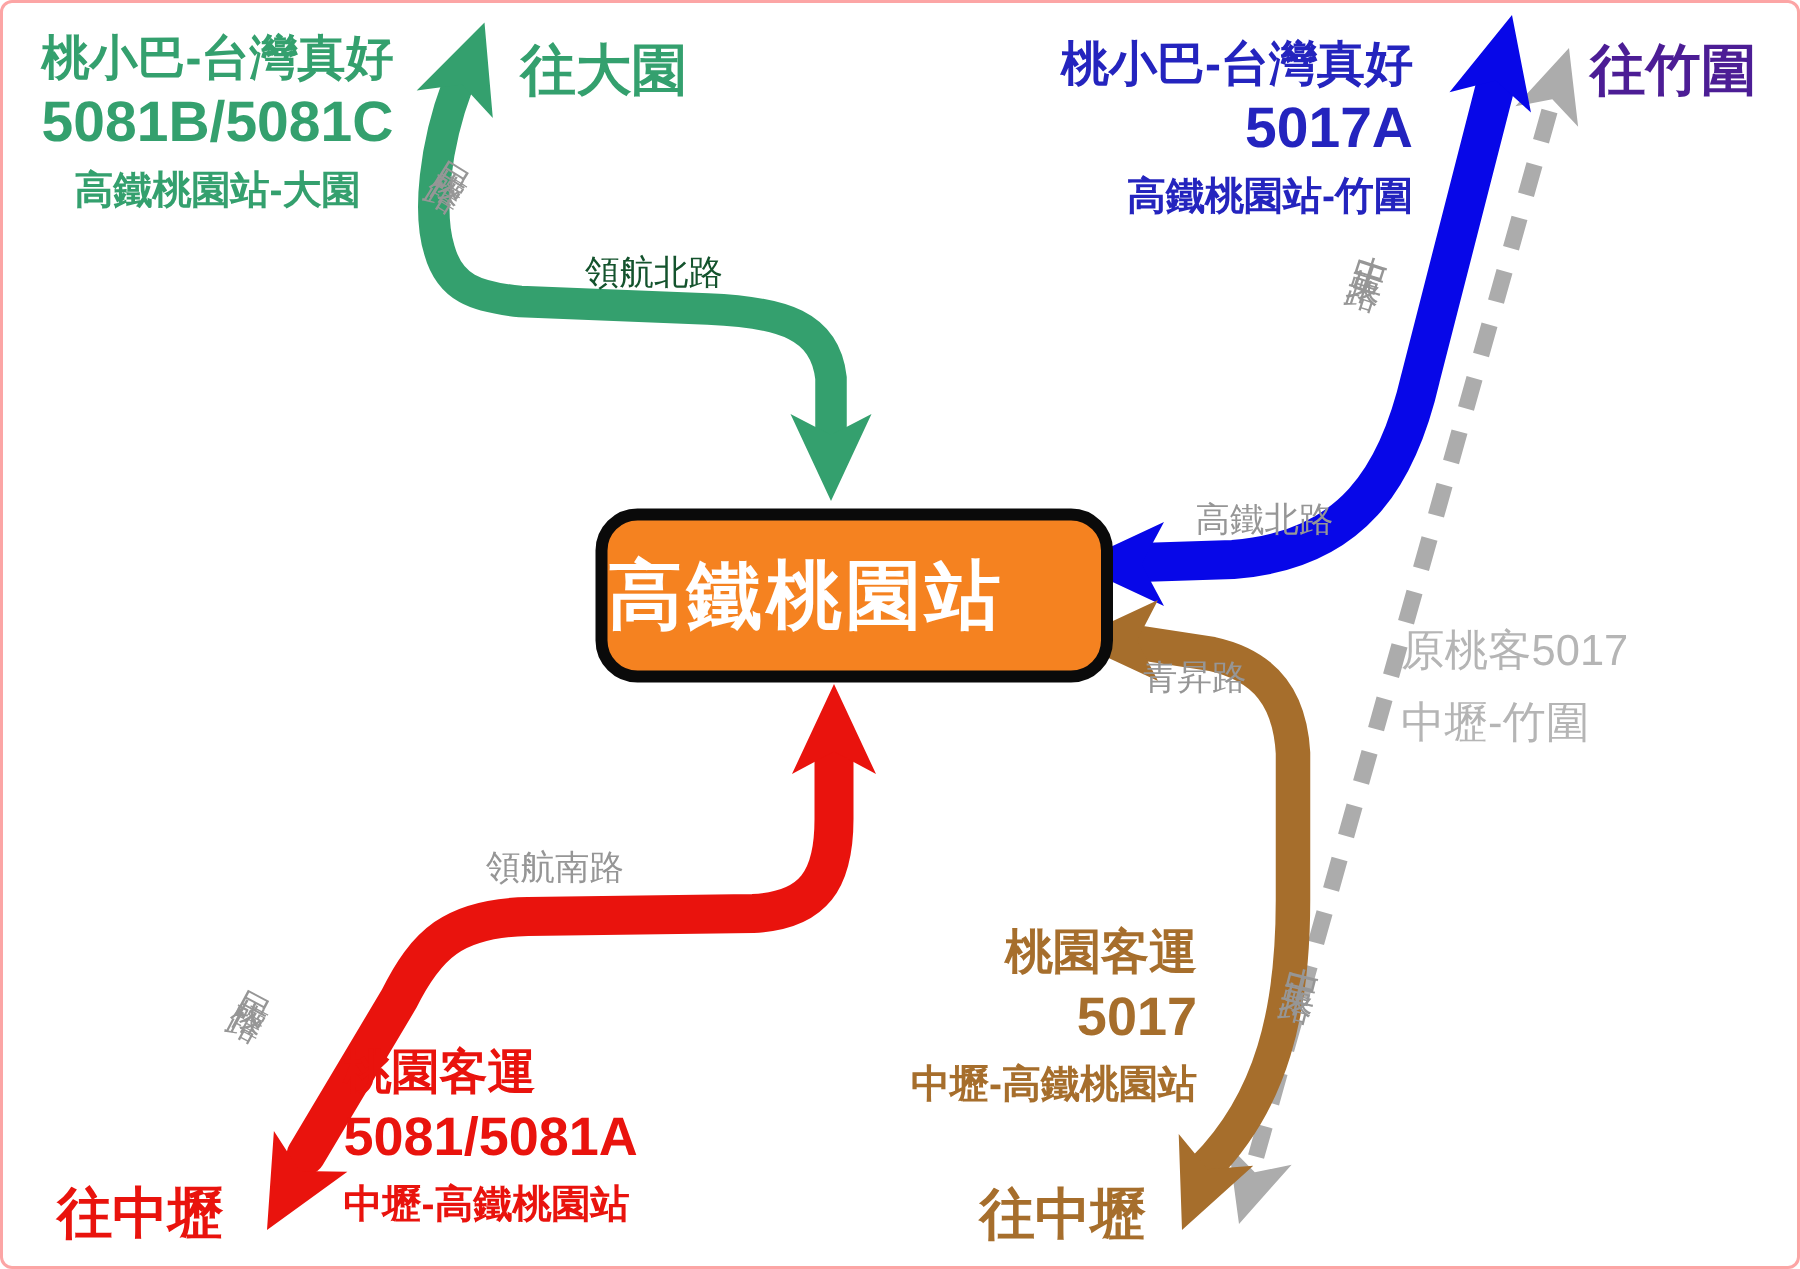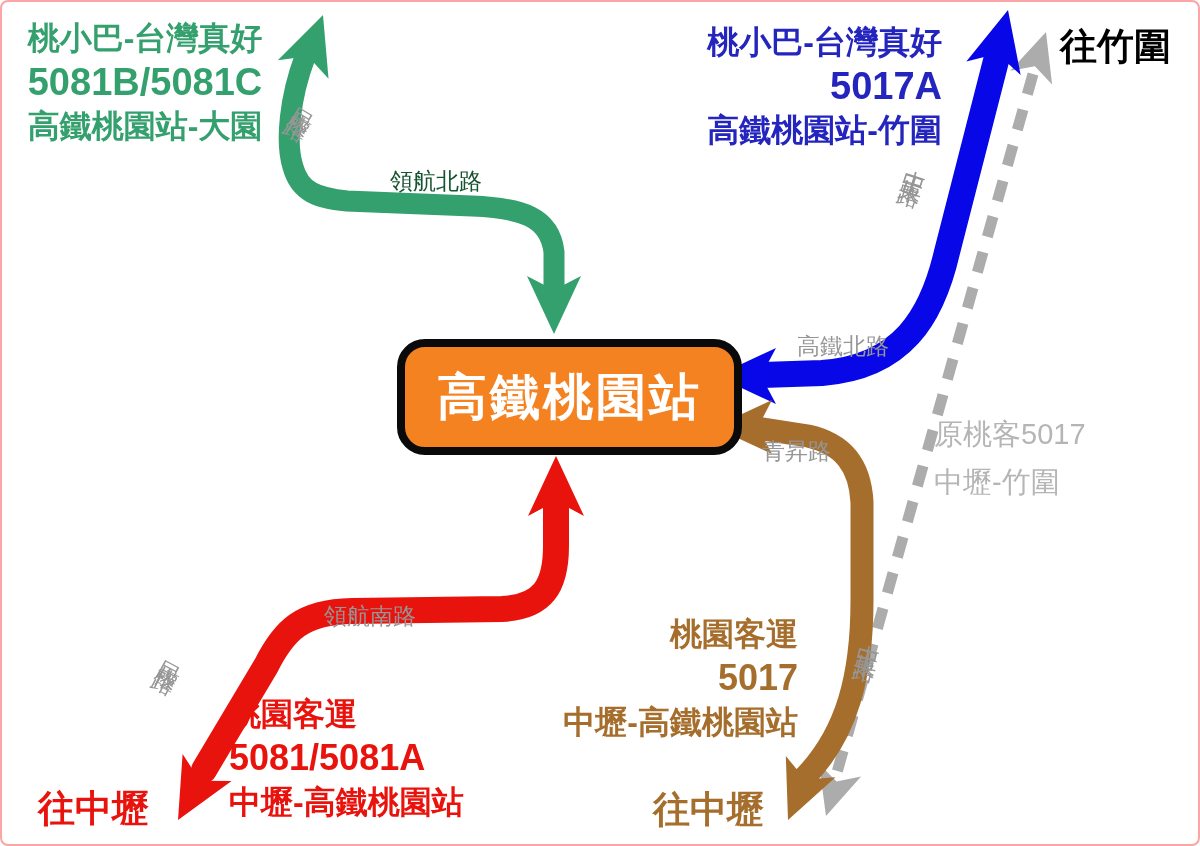--- a/index.html
+++ b/index.html
@@ -6,29 +6,29 @@
   #canvas {
     position:relative; width:1200px; height:846px; background:#ffffff;
     border:2px solid #fca5a5; border-radius:8px; box-sizing:border-box;
     overflow:hidden;
     font-family:"Liberation Sans","DejaVu Sans",sans-serif;
   }
   #arrows { position:absolute; left:0; top:0; width:1200px; height:846px; }
   .txtblock { position:absolute; font-weight:700; }
   .txtblock .l1 { font-size:32px; line-height:44px; white-space:nowrap; }
   .txtblock .num { font-size:38px; line-height:44px; font-weight:800; white-space:nowrap; }
-  .txtblock .l3 { font-size:32px; line-height:44px; white-space:nowrap; }
+  .txtblock .l3 { font-size:26px; line-height:44px; white-space:nowrap; }
   .toward { position:absolute; font-size:37px; font-weight:700; white-space:nowrap; }
   .roadlabel { position:absolute; font-size:23px; font-weight:400; white-space:nowrap; }
   .vlabel { writing-mode:vertical-rl; text-orientation:upright; letter-spacing:5px; }
   .formerblock { position:absolute; font-size:29px; font-weight:400; line-height:48px; white-space:nowrap; }
   #station-box {
     position:absolute; left:395px; top:337px; width:345px; height:116px;
     border:8px solid #0a0a0a; border-radius:28px; box-sizing:border-box;
-    display:flex; align-items:center; justify-content:center;
+    display:flex; align-items:center; justify-content:flex-start;
   }
   #station-box .name { font-size:50px; font-weight:800; letter-spacing:3px; white-space:nowrap; }
 </style>
 </head>
 <body>
 
 <div id="canvas">
 
   <svg id="arrows" viewBox="0 0 1200 846" xmlns="http://www.w3.org/2000/svg">
 
@@ -51,27 +51,28 @@
     <path d="M 554 496 L 554 544 C 554 584 541 605 500 607 L 350 609 C 300 610 282 628 264 664 L 202 768" fill="none" stroke-width="26" stroke-linecap="round" stroke="#E9130D"></path>
     <polygon points="0,0 28,60 0,45 -28,60" transform="translate(554 454) rotate(0)" fill="#E9130D"></polygon>
     <polygon points="0,0 28,60 0,45 -28,60" transform="translate(176 818) rotate(209)" fill="#E9130D"></polygon>
   </svg>
 
   <div class="txtblock" style="left: 10px; top: 14px; width: 266px; text-align: center; color: rgb(52, 160, 110);">
     <div class="l1">桃小巴-台灣真好</div>
     <div class="num">5081B/5081C</div>
     <div class="l3">高鐵桃園站-大園</div>
   </div>
+  <div class="toward" style="left: 345px; top: 20px; color: rgb(52, 160, 110);">往大園</div>
 
   <div class="txtblock" style="right: 256px; top: 18px; text-align: right; color: rgb(36, 36, 190);">
     <div class="l1">桃小巴-台灣真好</div>
     <div class="num">5017A</div>
     <div class="l3">高鐵桃園站-竹圍</div>
   </div>
-  <div class="toward" style="left: 1058px; top: 20px; color: #000000;">往竹圍</div>
+  <div class="toward" style="left: 1058px; top: 20px; color: #4c1d95;">往竹圍</div>
 
   <div class="formerblock" style="left: 932px; top: 408px; color: rgb(181, 181, 181);">
     <div>原桃客5017</div>
     <div>中壢-竹圍</div>
   </div>
 
   <div class="txtblock" style="right: 400px; top: 610px; text-align: right; color: rgb(166, 110, 44);">
     <div class="l1">桃園客運</div>
     <div class="num" style="font-size:36px;">5017</div>
     <div class="l3">中壢-高鐵桃園站</div>
@@ -83,21 +84,21 @@
     <div class="num" style="font-size:36px;">5081/5081A</div>
     <div class="l3">中壢-高鐵桃園站</div>
   </div>
   <div class="toward" style="left: 36px; top: 782px; color: rgb(233, 19, 13);">往中壢</div>
 
   <div class="roadlabel vlabel" style="left: 296px; top: 94px; transform: rotate(32deg); color: rgb(150, 150, 150);">民權路</div>
   <div class="roadlabel" style="left: 388px; top: 164px; color: #14532d;">領航北路</div>
   <div class="roadlabel vlabel" style="left: 903px; top: 152px; transform: rotate(18deg); color: rgb(150, 150, 150);">中正東路</div>
   <div class="roadlabel" style="left: 795px; top: 329px; color: rgb(150, 150, 150);">高鐵北路</div>
   <div class="roadlabel" style="left: 760px; top: 434px; color: rgb(150, 150, 150);">青昇路</div>
-  <div class="roadlabel" style="left: 322px; top: 561px; color: rgb(150, 150, 150); margin-top: 38px;">領航南路</div>
+  <div class="roadlabel" style="left: 322px; top: 561px; color: rgb(150, 150, 150);">領航南路</div>
   <div class="roadlabel vlabel" style="left: 162px; top: 646px; transform: rotate(28deg); color: rgb(150, 150, 150);">民權路</div>
   <div class="roadlabel vlabel" style="left: 856px; top: 626px; transform: rotate(14deg); color: rgb(150, 150, 150);">中正東路</div>
 
   <div id="station-box" style="background-color: rgb(245, 130, 32);">
     <span class="name" style="color: rgb(255, 255, 255);">高鐵桃園站</span>
   </div>
 
 </div>
 
 </body></html>

